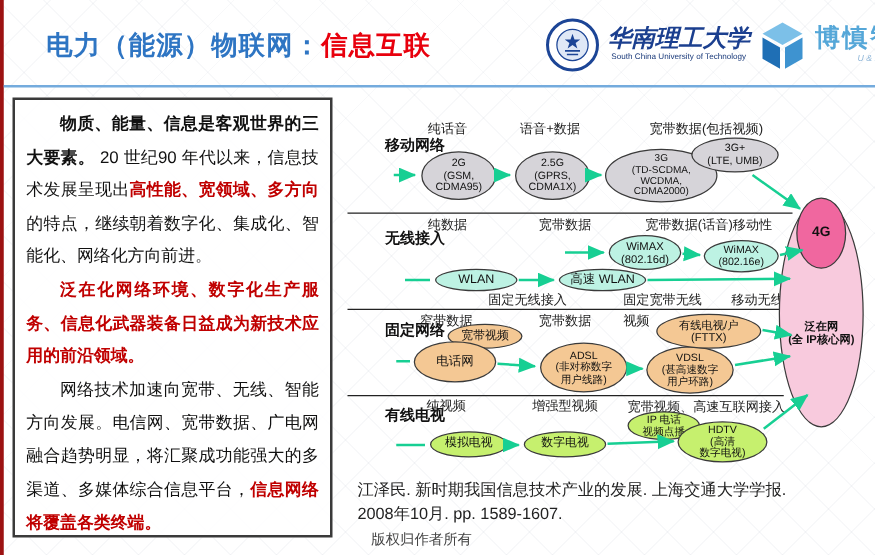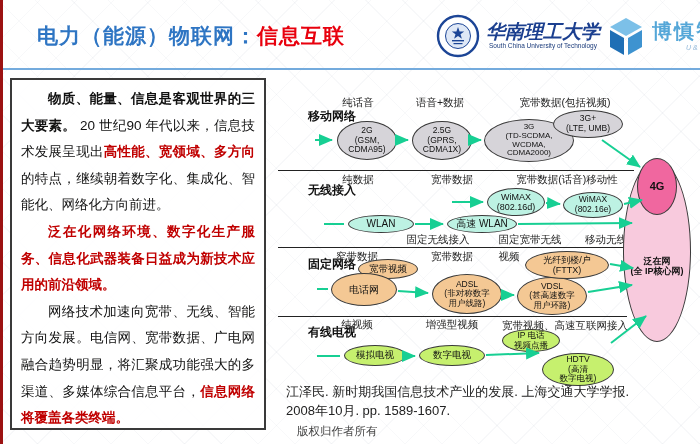--- a/index.html
+++ b/index.html
@@ -90,21 +90,21 @@
   <div class="hline" style="left:278px;top:170px;width:356px;"></div>
   <div class="hline" style="left:278px;top:247px;width:352px;"></div>
   <div class="hline" style="left:278px;top:316px;width:349px;"></div>
 
   <div class="slabel" style="left:358px;top:96px;">纯话音</div>
   <div class="slabel" style="left:440px;top:96px;">语音+数据</div>
   <div class="slabel" style="left:565px;top:96px;">宽带数据(包括视频)</div>
   <div class="slabel" style="left:358px;top:173px;">纯数据</div>
   <div class="slabel" style="left:452px;top:173px;">宽带数据</div>
   <div class="slabel" style="left:567px;top:173px;">宽带数据(话音)移动性</div>
-  <div class="slabel" style="left:438px;top:233px;">固定无线接入</div>
+  <div class="slabel" style="left:422px;top:233px;">固定无线接入</div>
   <div class="slabel" style="left:530px;top:233px;">固定宽带无线</div>
   <div class="slabel" style="left:606px;top:233px;">移动无线</div>
   <div class="slabel" style="left:357px;top:250px;">窄带数据</div>
   <div class="slabel" style="left:452px;top:250px;">宽带数据</div>
   <div class="slabel" style="left:509px;top:250px;">视频</div>
   <div class="slabel" style="left:357px;top:318px;">纯视频</div>
   <div class="slabel" style="left:452px;top:318px;">增强型视频</div>
   <div class="slabel" style="left:565px;top:319px;">宽带视频、高速互联网接入</div>
 
   <div class="node pink-big" style="left:623px;top:160px;width:68px;height:182px;font-size:9px;font-weight:bold;align-items:flex-end;padding-bottom:65px;">泛在网
@@ -132,28 +132,28 @@
   <div class="node cyan" style="left:447px;top:215px;width:70px;height:18px;font-size:10px;">高速 WLAN</div>
 
   <div class="node tan" style="left:358px;top:259px;width:60px;height:20px;font-size:9.5px;">宽带视频</div>
   <div class="node tan" style="left:331px;top:273px;width:66px;height:33px;font-size:10px;">电话网</div>
   <div class="node tan" style="left:432px;top:274px;width:70px;height:40px;font-size:8.5px;">ADSL
 (非对称数字
 用户线路)</div>
   <div class="node tan" style="left:517px;top:277px;width:70px;height:38px;font-size:8.5px;">VDSL
 (甚高速数字
 用户环路)</div>
-  <div class="node tan" style="left:525px;top:251px;width:84px;height:28px;font-size:9px;">光纤到楼/户
+  <div class="node tan" style="left:525px;top:251px;width:84px;height:28px;font-size:9px;">有线电视/户
 (FTTX)</div>
 
   <div class="node grn" style="left:344px;top:345px;width:62px;height:21px;font-size:9.5px;">模拟电视</div>
   <div class="node grn" style="left:419px;top:345px;width:66px;height:21px;font-size:9.5px;">数字电视</div>
   <div class="node grn" style="left:502px;top:329px;width:58px;height:23px;font-size:8.5px;">IP 电话
 视频点播</div>
-  <div class="node grn" style="left:542px;top:337px;width:72px;height:33px;font-size:8.5px;margin-top:16px;">HDTV
+  <div class="node grn" style="left:542px;top:337px;width:72px;height:33px;font-size:8.5px;">HDTV
 (高清
 数字电视)</div>
 
   <svg class="arrow-layer" viewBox="0 0 700 444">
     <defs>
       <marker id="arr" markerWidth="8" markerHeight="7" refX="6.5" refY="3" orient="auto">
         <path d="M0,0 L7,3 L0,6 Z" fill="#17cf93"></path>
       </marker>
     </defs>
     <g stroke="#17cf93" stroke-width="2" fill="none">

